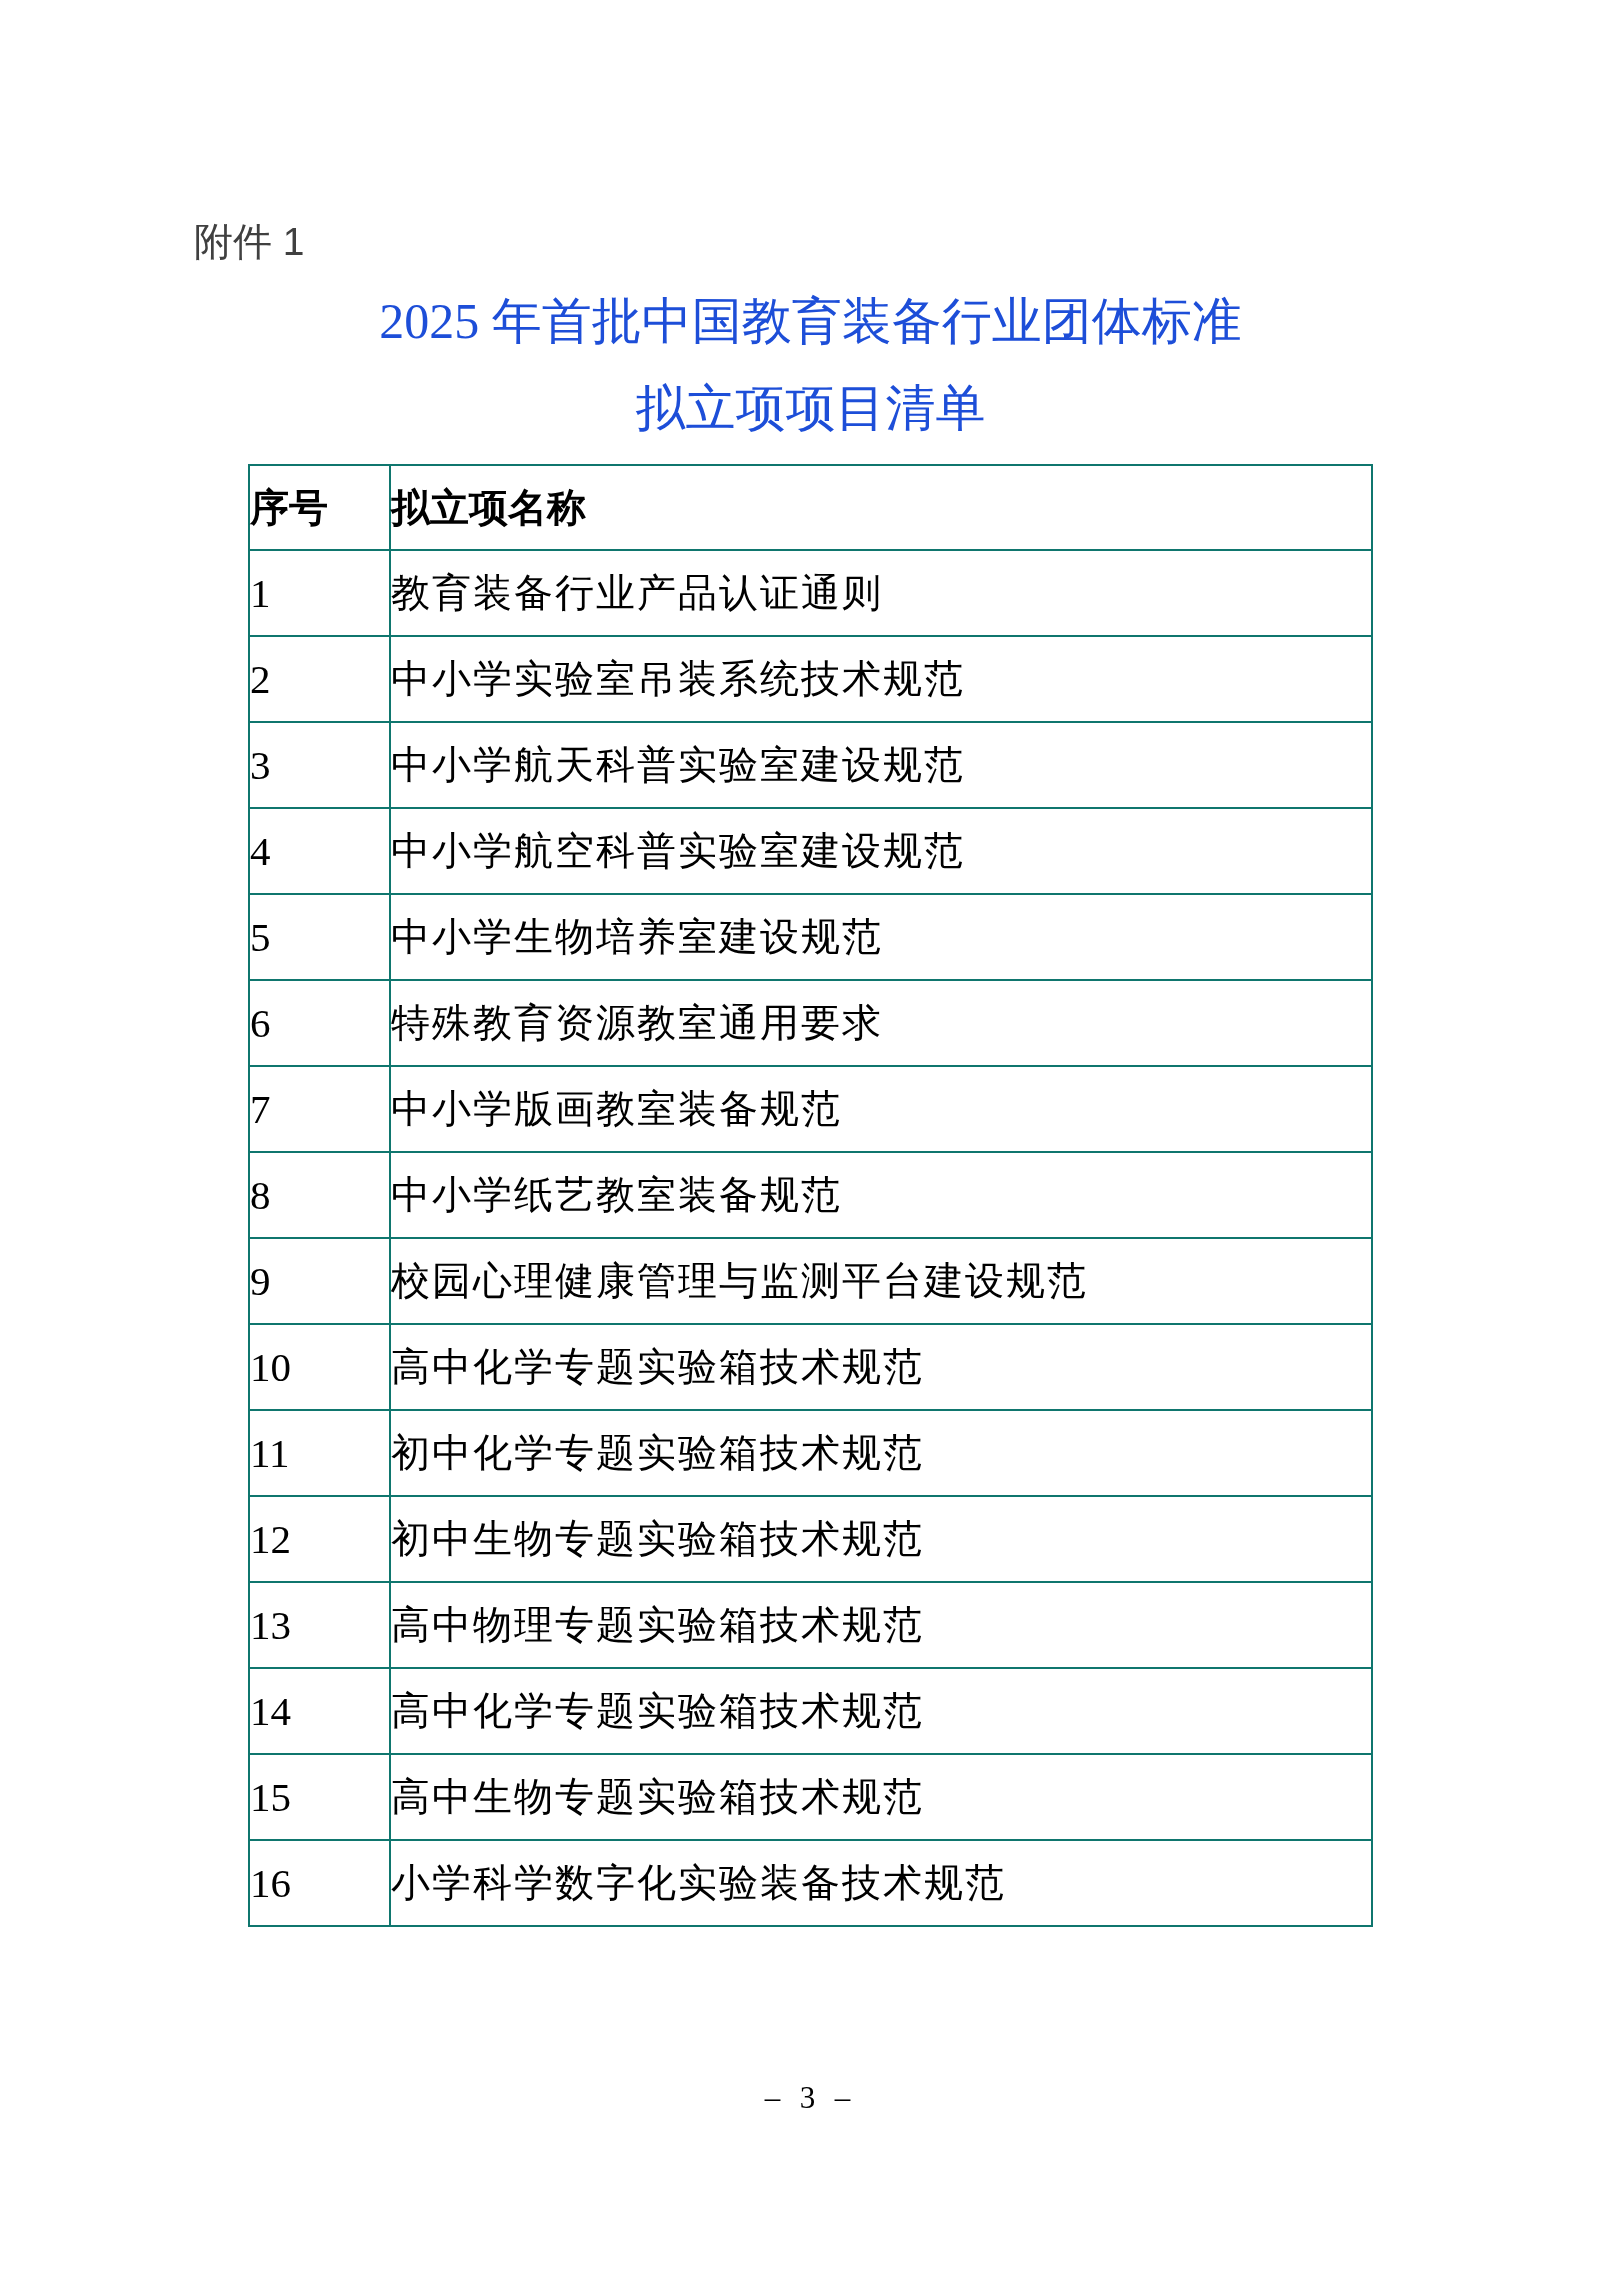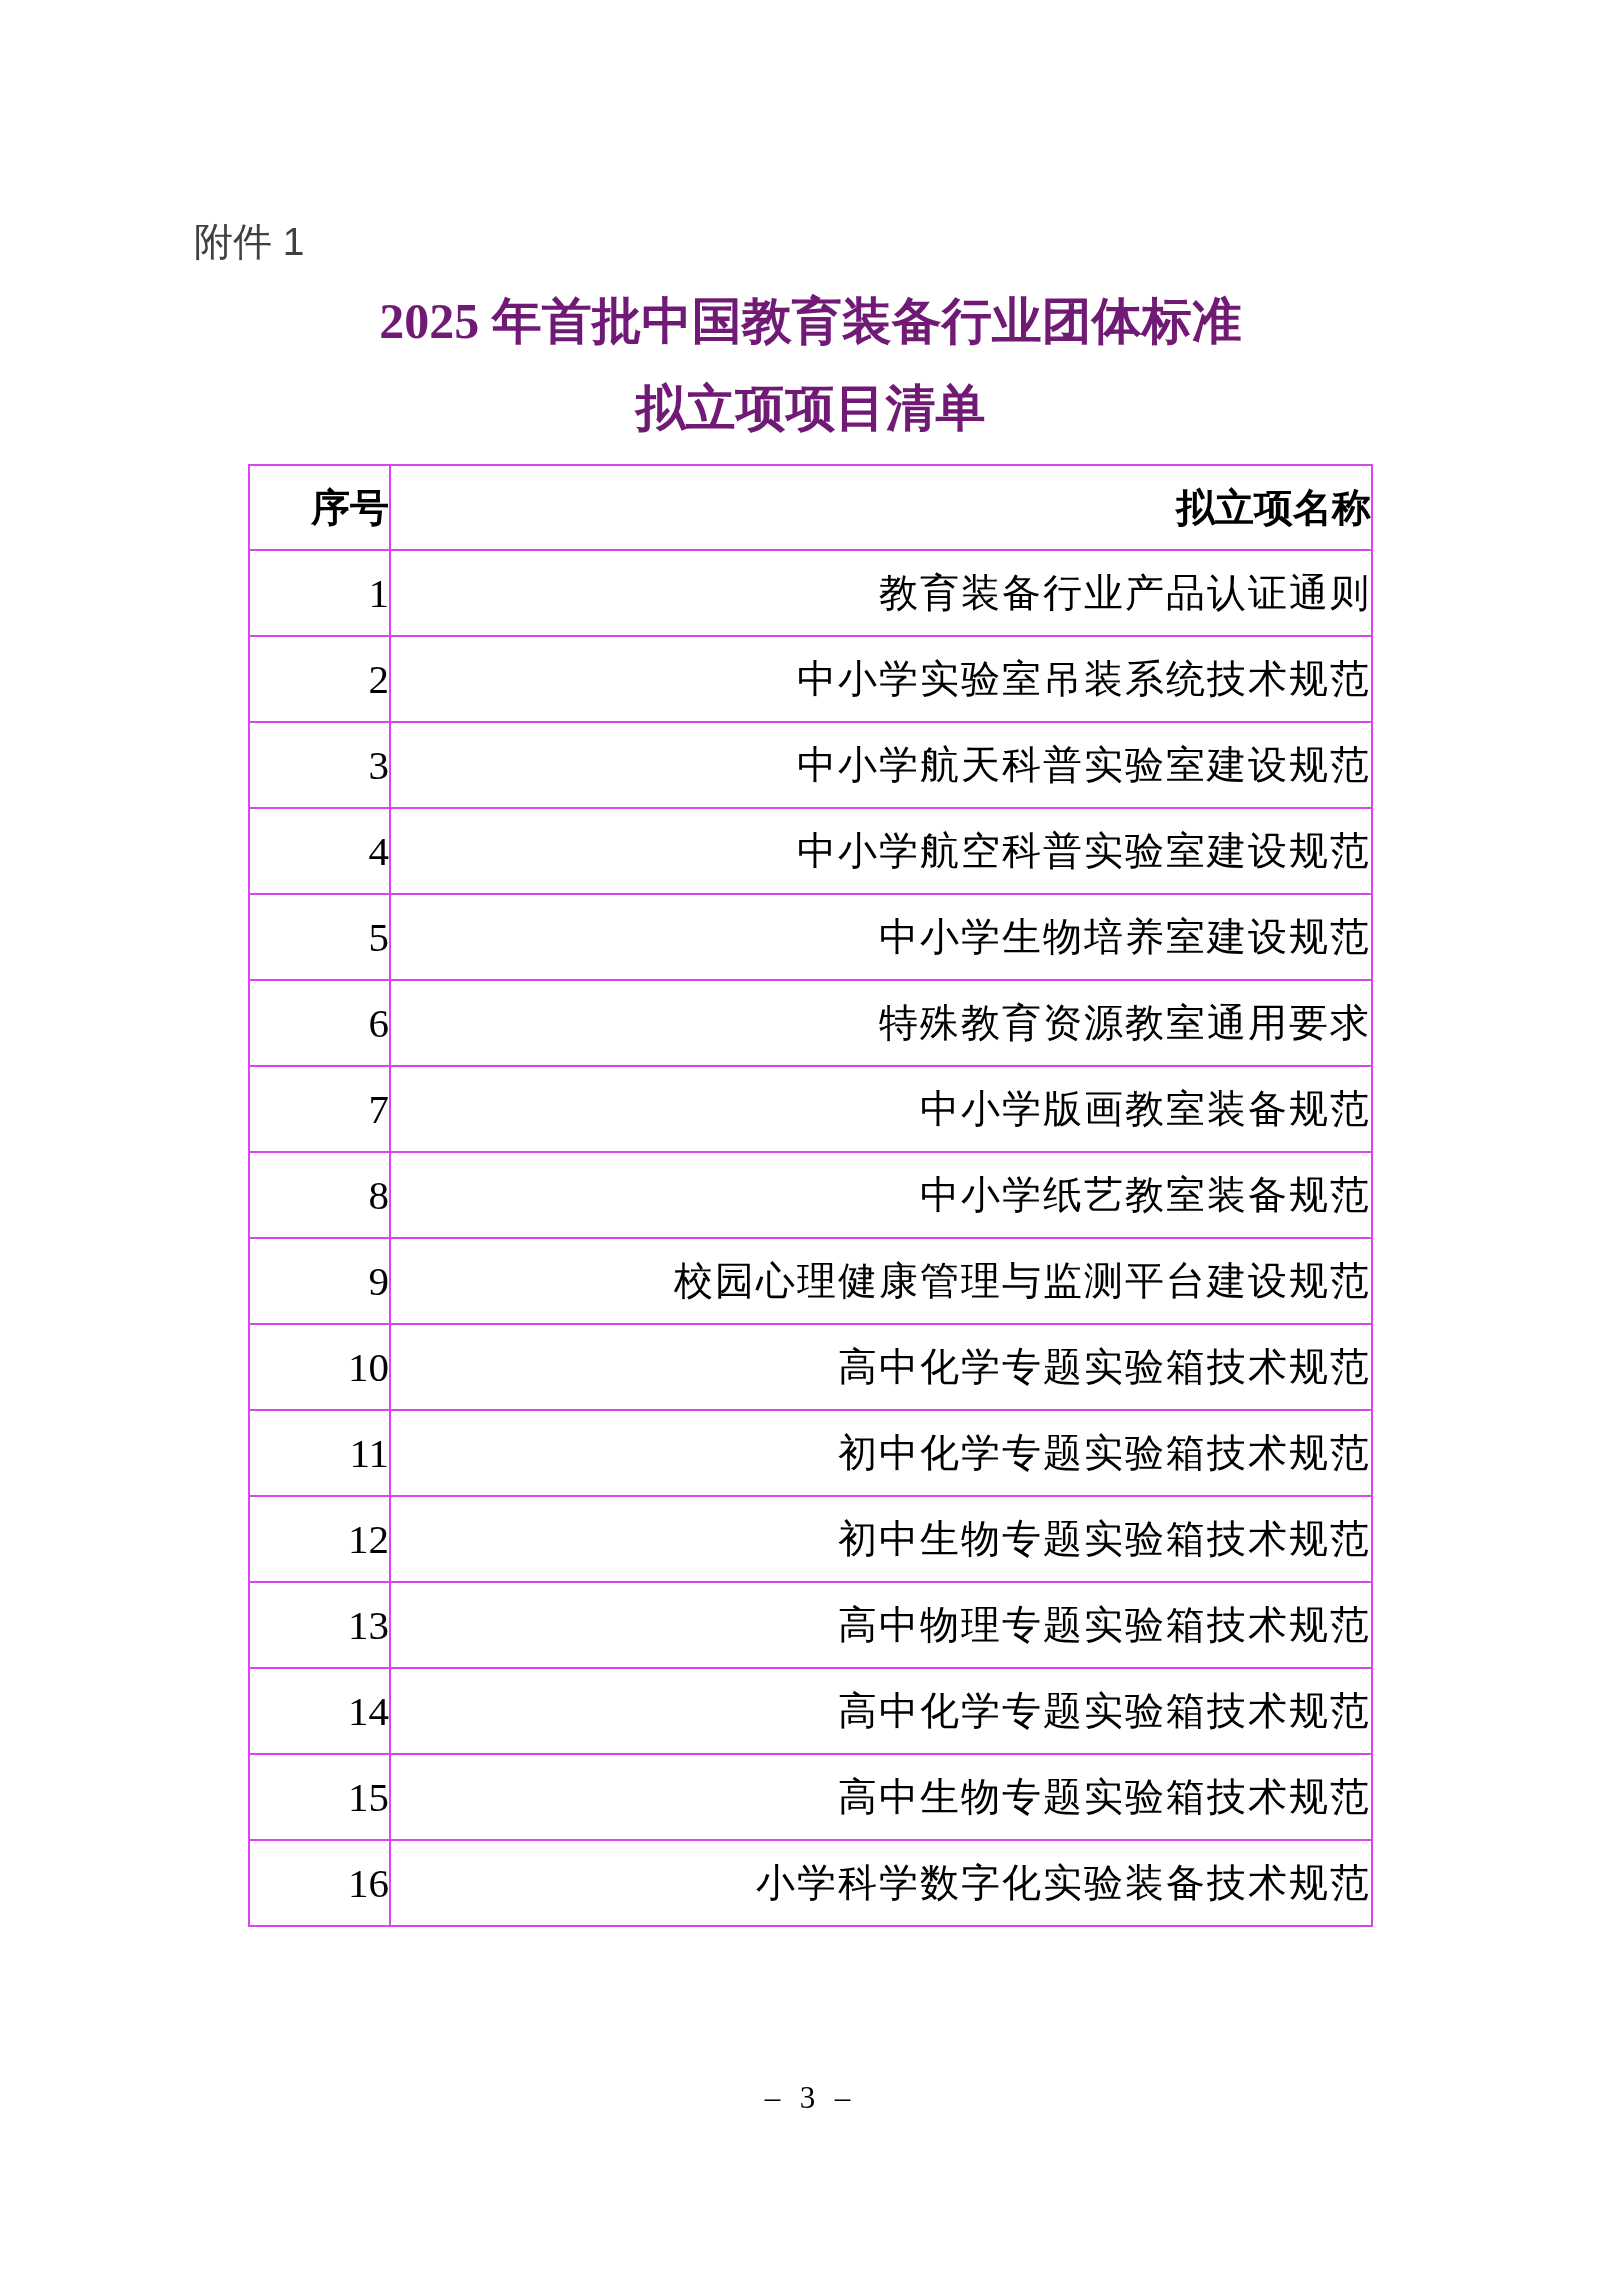--- a/index.html
+++ b/index.html
@@ -26,41 +26,41 @@
     color: #404040;
     white-space: nowrap;
   }
   .doc-title {
     position: absolute;
     left: 0;
     width: 1621px;
     text-align: center;
     font-size: 50px;
     line-height: 61px;
-    font-weight: bold;
+    font-weight: normal;
     font-family: "Liberation Serif", "DejaVu Serif", serif;
-    color: #701a75;
+    color: #1d4ed8;
     margin: 0;
     white-space: nowrap;
   }
   .doc-title.line1 { top: 291px; }
   .doc-title.line2 { top: 378px; }
 
   table.project-table {
     position: absolute;
     left: 248px;
     top: 464px;
     width: 1125px;
     border-collapse: collapse;
     table-layout: fixed;
   }
   table.project-table th,
   table.project-table td {
-    border: 2px solid #d946ef;
-    text-align: right;
+    border: 2px solid #0f766e;
+    text-align: left;
     vertical-align: middle;
     padding: 0;
     background: #ffffff;
   }
   table.project-table col.col-no { width: 141px; }
   table.project-table thead tr { height: 85px; }
   table.project-table tbody tr { height: 86px; }
   table.project-table th {
     font-size: 39px;
     font-weight: bold;

